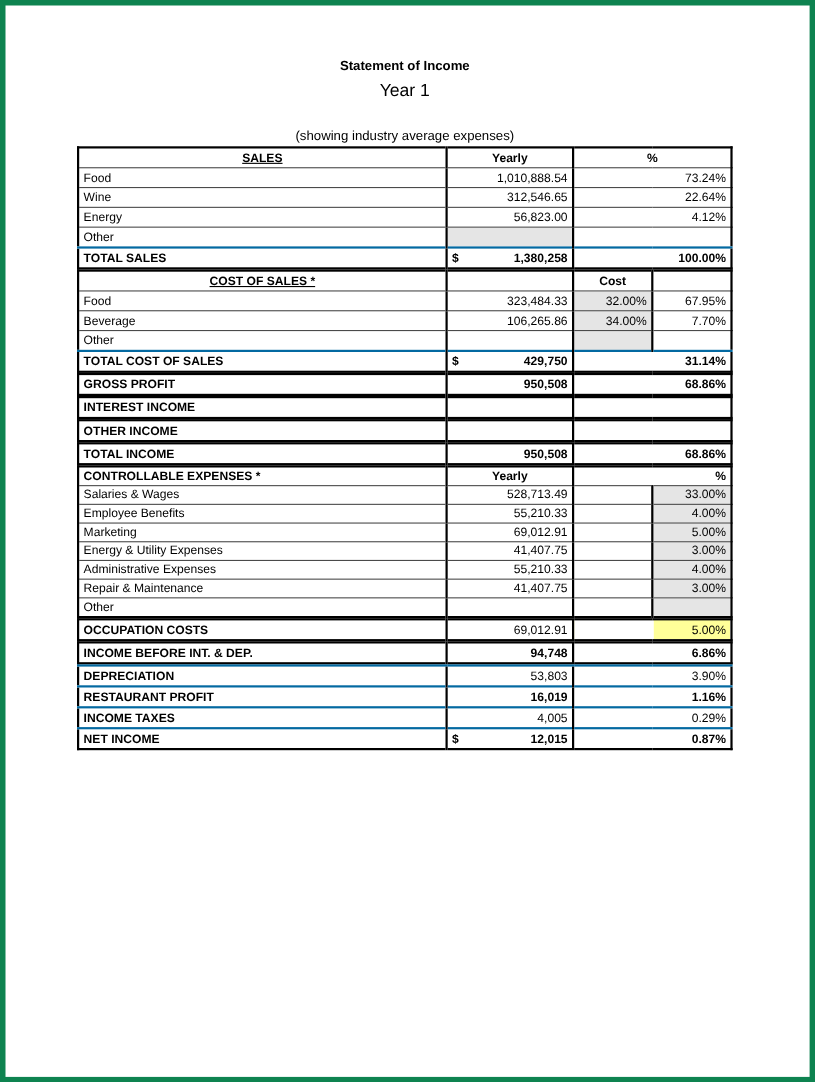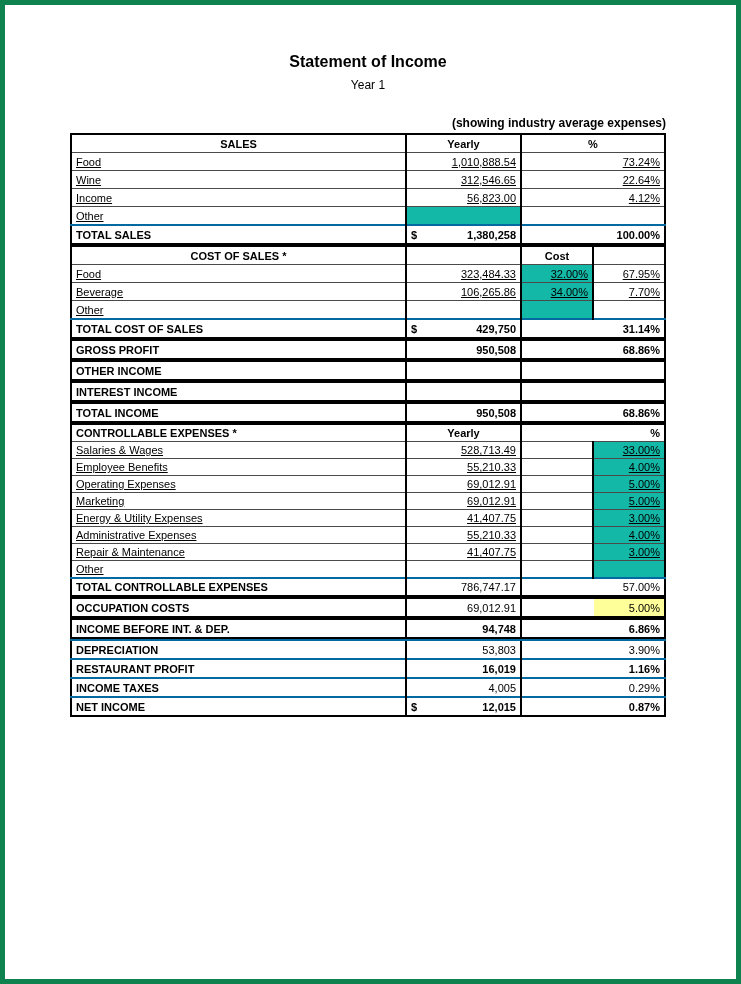--- a/index.html
+++ b/index.html
@@ -7,23 +7,23 @@
     width: 741px; height: 984px;
     box-sizing: border-box;
     background: #ffffff;
     border: 5px solid #0E8350;
     font-family: "Liberation Sans", sans-serif;
     color: #000;
     overflow: hidden;
   }
   .sheet { padding-left: 65px; width: 596px; }
 
-  .title  { margin-top: 48px; text-align: center; font-size: 16px; font-weight: 700; }
-  .year   { margin-top: 7px;  text-align: center; font-size: 12px; }
-  .note   { margin-top: 24px; text-align: right; font-size: 12px; font-weight: 700; }
+  .title  { margin-top: 48px; text-align: center; font-size: 12px; font-weight: 700; }
+  .year   { margin-top: 7px;  text-align: center; font-size: 16px; }
+  .note   { margin-top: 24px; text-align: center; font-size: 12px; font-weight: 400; }
 
   table.box {
     border-collapse: collapse; table-layout: fixed;
     width: 594px; border: 2px solid #000;
   }
   .mt  { }
   .mt1 { margin-top: 3px; }
   col.c-label { width: 335px; }
   col.c-val   { width: 115px; }
   col.c-n1    { width: 72px; }
@@ -31,29 +31,29 @@
 
   table.box td {
     font-size: 11px; height: 17px;
     padding: 0 4px; white-space: nowrap; overflow: hidden;
     vertical-align: middle;
   }
   table.t-ctrl td { height: 16px; }
   table.t-end  td { height: 17px; }
 
   .vl  { border-left: 2px solid #000; }
-  tr.thin  > td { border-top: 1px solid #4a4a4a; text-decoration: underline; }
+  tr.thin  > td { border-top: 1px solid #4a4a4a; }
   tr.thick > td { border-top: 2px solid #0369a1; }
 
   .b   { font-weight: 700; }
   .ctr { text-align: center; }
   .num { text-align: right; }
   .indent { padding-left: 11px; }
-  .hdr-label { text-align: center; padding-right: 138px; }
-  .yellow { background: #14b8a6; }
+  .hdr-label { text-align: center; padding-right: 138px; text-decoration: underline; }
+  .yellow { background: #e5e5e5; }
   .half-yellow { background: linear-gradient(to right, #ffffff 0px, #ffffff 72px, #FFFF99 72px); }
   .pct-head-right { text-align: right; padding-right: 27px; }
   .dollar { float: left; }
 </style>
 </head>
 <body>
 
 <div class="sheet">
 
   <div class="title">Statement of Income</div>
@@ -77,21 +77,21 @@
       <td class="indent">Food</td>
       <td class="num vl">1,010,888.54</td>
       <td class="num vl" colspan="2">73.24%</td>
     </tr>
     <tr class="thin">
       <td class="indent">Wine</td>
       <td class="num vl">312,546.65</td>
       <td class="num vl" colspan="2">22.64%</td>
     </tr>
     <tr class="thin">
-      <td class="indent">Income</td>
+      <td class="indent">Energy</td>
       <td class="num vl">56,823.00</td>
       <td class="num vl" colspan="2">4.12%</td>
     </tr>
     <tr class="thin">
       <td class="indent">Other</td>
       <td class="num vl yellow"></td>
       <td class="num vl" colspan="2"></td>
     </tr>
     <tr class="thick">
       <td class="b">TOTAL SALES</td>
@@ -159,37 +159,37 @@
 
   <table class="box mt">
     <colgroup>
         <col class="c-label">
         <col class="c-val">
         <col class="c-n1">
         <col class="c-n2">
       </colgroup>
     <tbody>
         <tr>
+      <td class="b">INTEREST INCOME</td>
+      <td class="num vl"></td>
+      <td class="num vl" colspan="2"></td>
+    </tr>
+  </tbody>
+    </table>
+
+  <table class="box mt">
+    <colgroup>
+        <col class="c-label">
+        <col class="c-val">
+        <col class="c-n1">
+        <col class="c-n2">
+      </colgroup>
+    <tbody>
+        <tr>
       <td class="b">OTHER INCOME</td>
-      <td class="num vl"></td>
-      <td class="num vl" colspan="2"></td>
-    </tr>
-  </tbody>
-    </table>
-
-  <table class="box mt">
-    <colgroup>
-        <col class="c-label">
-        <col class="c-val">
-        <col class="c-n1">
-        <col class="c-n2">
-      </colgroup>
-    <tbody>
-        <tr>
-      <td class="b">INTEREST INCOME</td>
       <td class="num vl"></td>
       <td class="num vl" colspan="2"></td>
     </tr>
   </tbody>
     </table>
 
   <table class="box mt">
     <colgroup>
         <col class="c-label">
         <col class="c-val">
@@ -224,26 +224,20 @@
       <td class="vl"></td>
       <td class="num vl yellow">33.00%</td>
     </tr>
     <tr class="thin">
       <td>Employee Benefits</td>
       <td class="num vl">55,210.33</td>
       <td class="vl"></td>
       <td class="num vl yellow">4.00%</td>
     </tr>
     <tr class="thin">
-      <td>Operating Expenses</td>
-      <td class="num vl">69,012.91</td>
-      <td class="vl"></td>
-      <td class="num vl yellow">5.00%</td>
-    </tr>
-    <tr class="thin">
       <td>Marketing</td>
       <td class="num vl">69,012.91</td>
       <td class="vl"></td>
       <td class="num vl yellow">5.00%</td>
     </tr>
     <tr class="thin">
       <td>Energy &amp; Utility Expenses</td>
       <td class="num vl">41,407.75</td>
       <td class="vl"></td>
       <td class="num vl yellow">3.00%</td>
@@ -258,25 +252,20 @@
       <td>Repair &amp; Maintenance</td>
       <td class="num vl">41,407.75</td>
       <td class="vl"></td>
       <td class="num vl yellow">3.00%</td>
     </tr>
     <tr class="thin">
       <td>Other</td>
       <td class="num vl"></td>
       <td class="vl"></td>
       <td class="num vl yellow"></td>
-    </tr>
-    <tr class="thick">
-      <td class="b">TOTAL CONTROLLABLE EXPENSES</td>
-      <td class="num vl">786,747.17</td>
-      <td class="num vl" colspan="2">57.00%</td>
     </tr>
   </tbody>
     </table>
 
   <table class="box mt">
     <colgroup>
         <col class="c-label">
         <col class="c-val">
         <col class="c-n1">
         <col class="c-n2">

